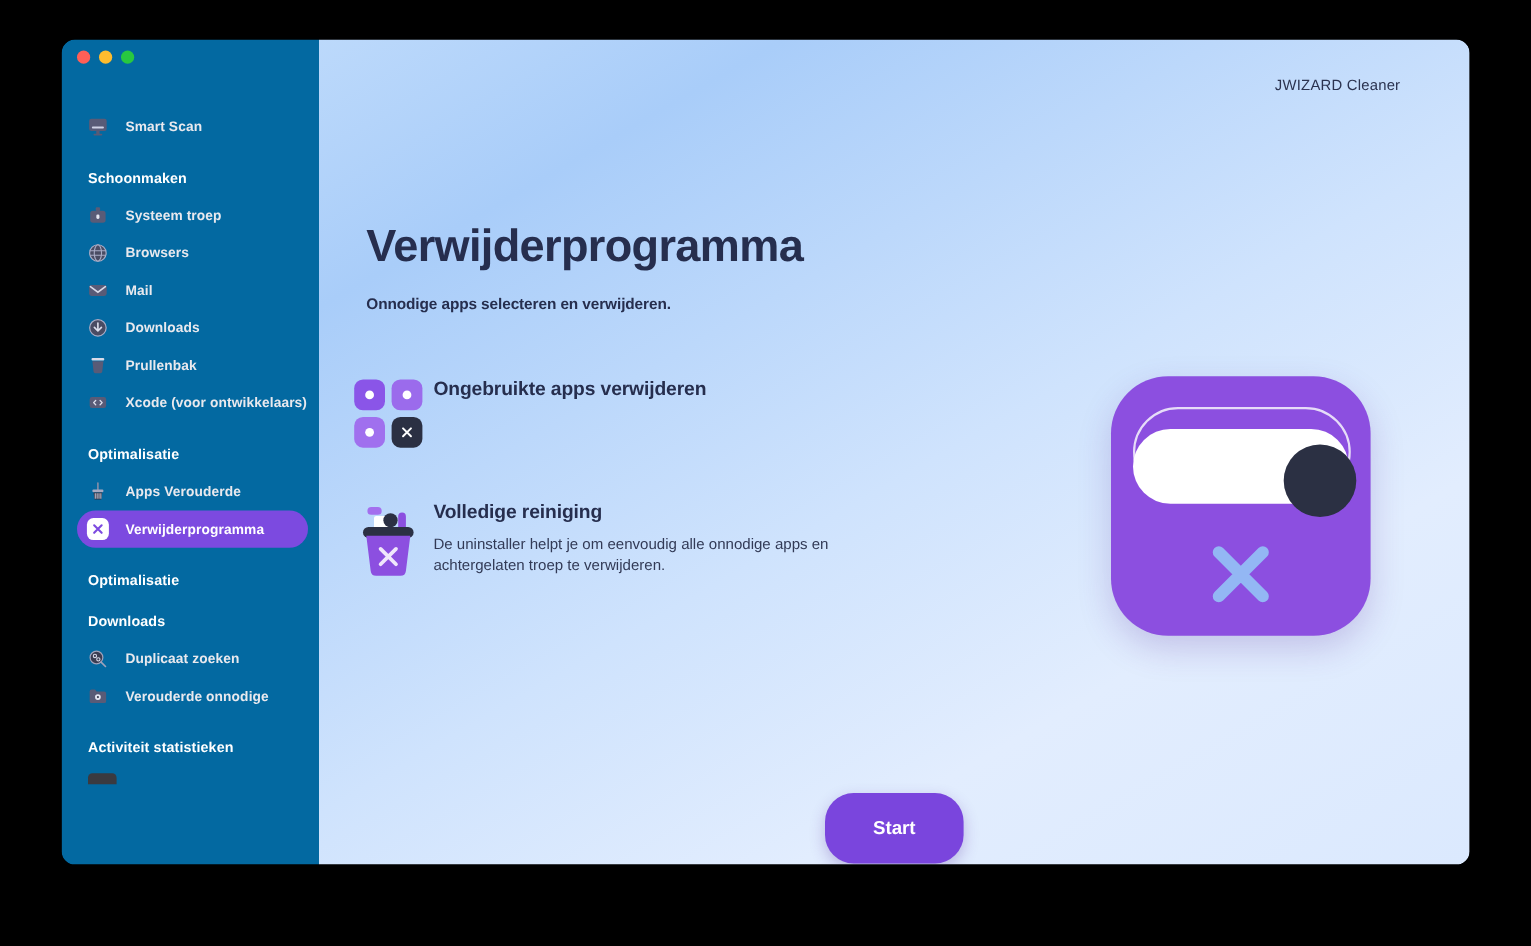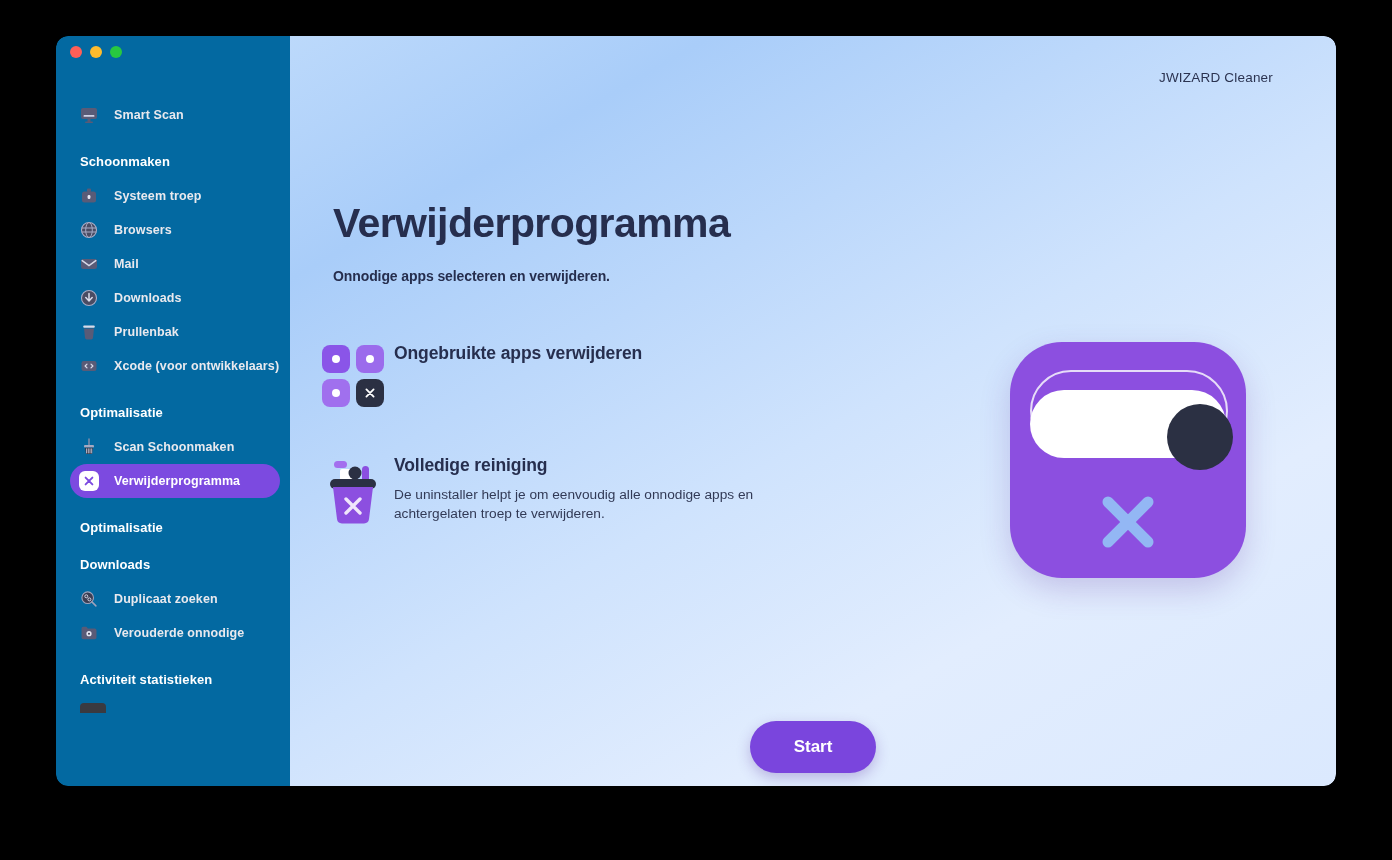--- a/index.html
+++ b/index.html
@@ -243,21 +243,21 @@
     top: 150px;
     width: 60px;
     height: 60px;
   }
 
   .start-btn {
     position: absolute;
     left: 460px;
     top: 685px;
     width: 126px;
-    height: 52px;
+    height: 64px;
     border: none;
     border-radius: 26px;
     background: #7a45dd;
     color: #ffffff;
     font-family: "Liberation Sans", sans-serif;
     font-size: 17px;
     font-weight: bold;
     cursor: pointer;
     box-shadow: 0 5px 14px rgba(90,50,160,0.30);
   }
@@ -358,21 +358,21 @@
 
       <div class="nav-item">
         <span class="nav-icon">
           <svg width="20" height="20" viewBox="0 0 20 20">
             <path d="M10 2v6" stroke="#8d90a8" stroke-width="1.4" stroke-linecap="round"></path>
             <rect x="5" y="8" width="10" height="2.6" rx="1" fill="#a7aac2"></rect>
             <path d="M6 10.8h8l-1 6.2H7z" fill="#2f3142"></path>
             <path d="M7.6 11.4v5M9.3 11.4v5M11 11.4v5M12.7 11.4v5" stroke="#c9cbdd" stroke-width="0.9"></path>
           </svg>
         </span>
-        <span class="nav-label">Scan Schoonmaken</span>
+        <span class="nav-label">Apps Verouderde</span>
       </div>
 
       <div class="nav-item active">
         <span class="nav-icon">
           <svg width="22" height="22" viewBox="0 0 22 22">
             <rect x="1" y="1" width="20" height="20" rx="6" fill="#ffffff"></rect>
             <path d="M7.6 7.6l6.8 6.8M14.4 7.6l-6.8 6.8" stroke="#7c4ae0" stroke-width="1.9" stroke-linecap="round"></path>
           </svg>
         </span>
         <span class="nav-label">Verwijderprogramma</span>

